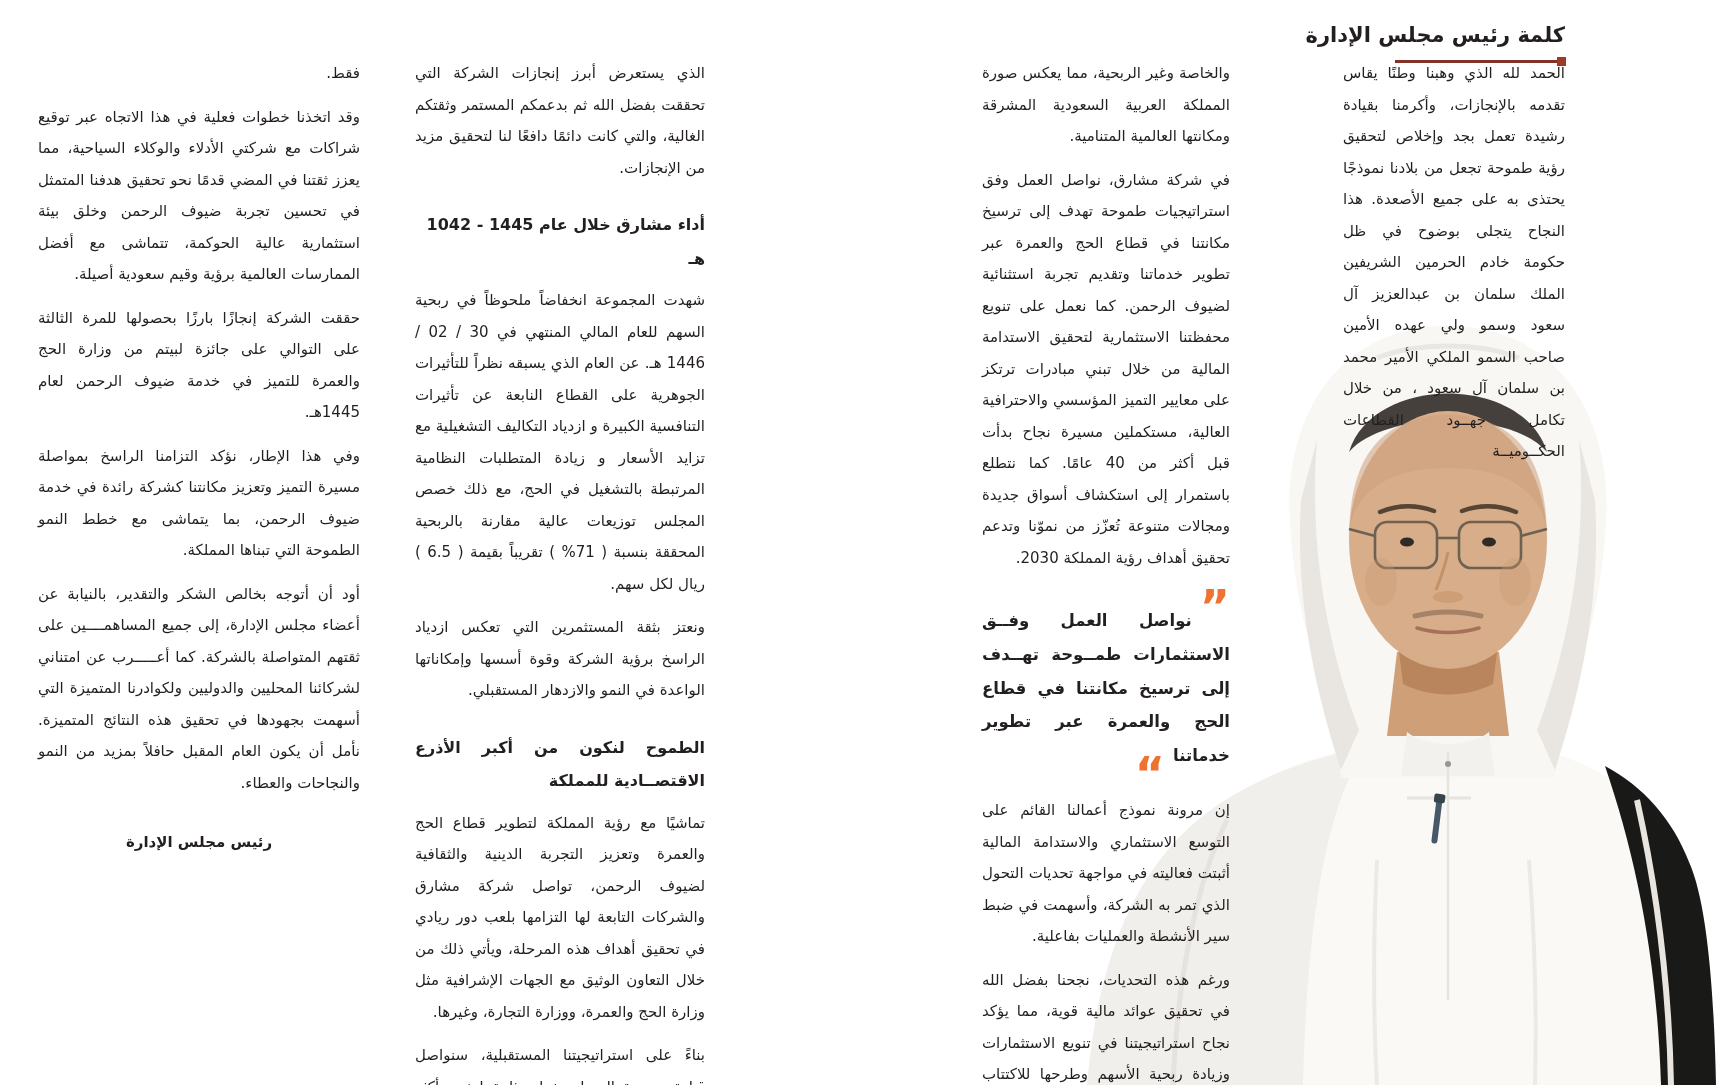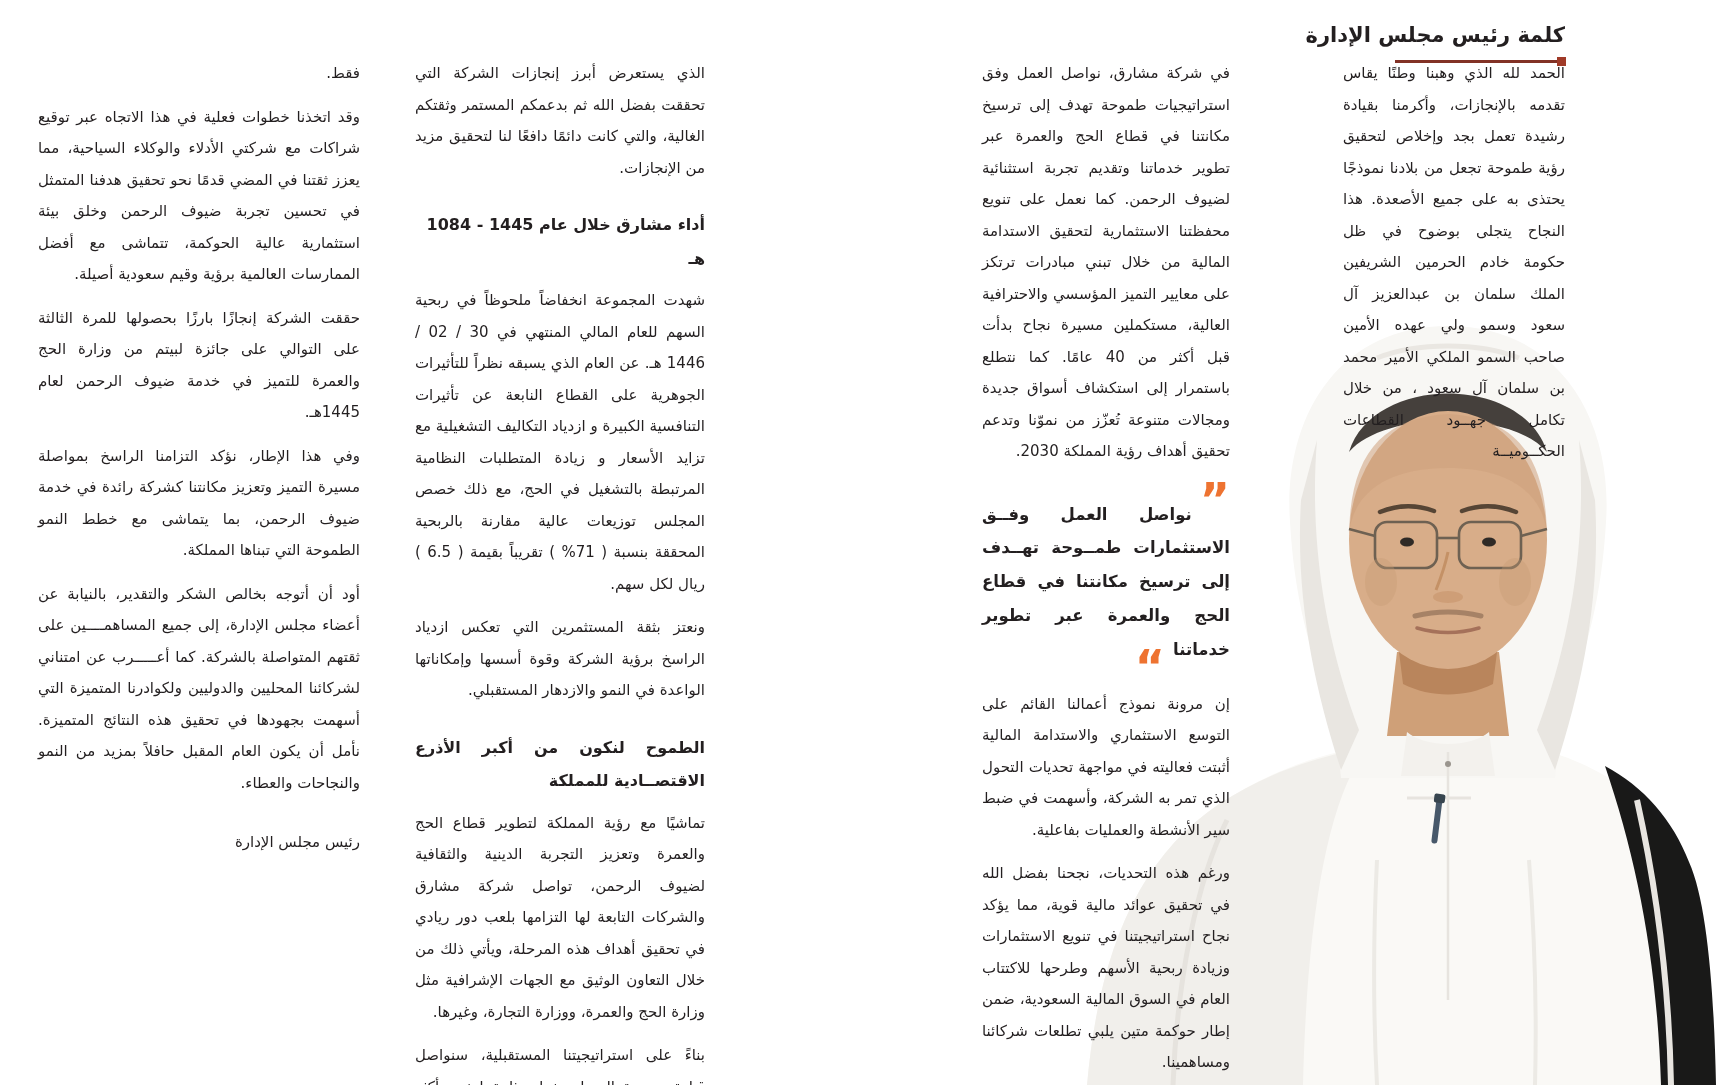--- a/index.html
+++ b/index.html
@@ -47,21 +47,21 @@
     color:#ee7331;
     font-size:46px;
     font-weight:bold;
     line-height:0;
     display:inline-block;
     vertical-align:middle;
   }
   .qopen{position:relative;top:-15px;margin-left:8px;}
   .qclose{position:relative;top:17px;margin-right:8px;}
   
-  .signature{font-weight:normal;text-align:right;margin-top:26px;line-height:2.3;}
+  .signature{font-weight:bold;text-align:center;margin-top:26px;line-height:2.3;}
   .signature div{white-space:nowrap;}
   
   .photo{
     position:absolute;right:0;top:300px;width:640px;height:785px;
     margin:0;z-index:1;
   }
   .photo svg{display:block;width:100%;height:100%;}
 </style>
 </head>
 <body>
@@ -132,32 +132,33 @@
     <div class="title-rule">
       <span class="rule-cap"></span>
     </div>
   </header>
 
   <section class="col col1">
     <p class="last-justify">الحمد لله الذي وهبنا وطنًا يقاس تقدمه بالإنجازات، وأكرمنا بقيادة رشيدة تعمل بجد وإخلاص لتحقيق رؤية طموحة تجعل من بلادنا نموذجًا يحتذى به على جميع الأصعدة. هذا النجاح يتجلى بوضوح في ظل حكومة خادم الحرمين الشريفين الملك سلمان بن عبدالعزيز آل سعود وسمو ولي عهده الأمين صاحب السمو الملكي الأمير محمد بن سلمان آل سعود ، من خلال تكامل جهــود القطاعات الحكــوميــة</p>
   </section>
 
   <section class="col col2">
+    <p>والخاصة وغير الربحية، مما يعكس صورة المملكة العربية السعودية المشرقة ومكانتها العالمية المتنامية.</p>
     <p>في شركة مشارق، نواصل العمل وفق استراتيجيات طموحة تهدف إلى ترسيخ مكانتنا في قطاع الحج والعمرة عبر تطوير خدماتنا وتقديم تجربة استثنائية لضيوف الرحمن. كما نعمل على تنويع محفظتنا الاستثمارية لتحقيق الاستدامة المالية من خلال تبني مبادرات ترتكز على معايير التميز المؤسسي والاحترافية العالية، مستكملين مسيرة نجاح بدأت قبل أكثر من 40 عامًا. كما نتطلع باستمرار إلى استكشاف أسواق جديدة ومجالات متنوعة تُعزّز من نموّنا وتدعم تحقيق أهداف رؤية المملكة 2030.</p>
     <div class="quote">
       <span class="qmark qopen">”</span><span>نواصل العمل وفــق الاستثمارات طمــوحة تهــدف إلى ترسيخ مكانتنا في قطاع الحج والعمرة عبر تطوير خدماتنا</span><span class="qmark qclose">“</span>
     </div>
     <p>إن مرونة نموذج أعمالنا القائم على التوسع الاستثماري والاستدامة المالية أثبتت فعاليته في مواجهة تحديات التحول الذي تمر به الشركة، وأسهمت في ضبط سير الأنشطة والعمليات بفاعلية.</p>
     <p>ورغم هذه التحديات، نجحنا بفضل الله في تحقيق عوائد مالية قوية، مما يؤكد نجاح استراتيجيتنا في تنويع الاستثمارات وزيادة ربحية الأسهم وطرحها للاكتتاب العام في السوق المالية السعودية، ضمن إطار حوكمة متين يلبي تطلعات شركائنا ومساهمينا.</p>
 
   </section>
 
   <section class="col col3">
     <p>الذي يستعرض أبرز إنجازات الشركة التي تحققت بفضل الله ثم بدعمكم المستمر وثقتكم الغالية، والتي كانت دائمًا دافعًا لنا لتحقيق مزيد من الإنجازات.</p>
-    <h2 class="colhead">أداء مشارق خلال عام 1445 - 1084 هـ</h2>
+    <h2 class="colhead">أداء مشارق خلال عام 1445 - 1042 هـ</h2>
     <p>شهدت المجموعة انخفاضاً ملحوظاً في ربحية السهم للعام المالي المنتهي في 30 / 02 / 1446 هـ. عن العام الذي يسبقه نظراً للتأثيرات الجوهرية على القطاع النابعة عن تأثيرات التنافسية الكبيرة و ازدياد التكاليف التشغيلية مع تزايد الأسعار و زيادة المتطلبات النظامية المرتبطة بالتشغيل في الحج، مع ذلك خصص المجلس توزيعات عالية مقارنة بالربحية المحققة بنسبة ( 71% ) تقريباً بقيمة ( 6.5 ) ريال لكل سهم.</p>
     <p>ونعتز بثقة المستثمرين التي تعكس ازدياد الراسخ برؤية الشركة وقوة أسسها وإمكاناتها الواعدة في النمو والازدهار المستقبلي.</p>
     <h2 class="colhead two-line">الطموح لنكون من أكبر الأذرع الاقتصــادية للمملكة</h2>
     <p>تماشيًا مع رؤية المملكة لتطوير قطاع الحج والعمرة وتعزيز التجربة الدينية والثقافية لضيوف الرحمن، تواصل شركة مشارق والشركات التابعة لها التزامها بلعب دور ريادي في تحقيق أهداف هذه المرحلة، ويأتي ذلك من خلال التعاون الوثيق مع الجهات الإشرافية مثل وزارة الحج والعمرة، ووزارة التجارة، وغيرها.</p>
     <p>بناءً على استراتيجيتنا المستقبلية، سنواصل قيادة مسيرة التحول بخطى ثابتة لنخدم أكثر من ( 200,000 ) حاج خلال موسم الحج المقبل لعام 1446هـ، بإذن الله.</p>
 
   </section>
 
   <section class="col col4">
     <p>فقط.</p>

